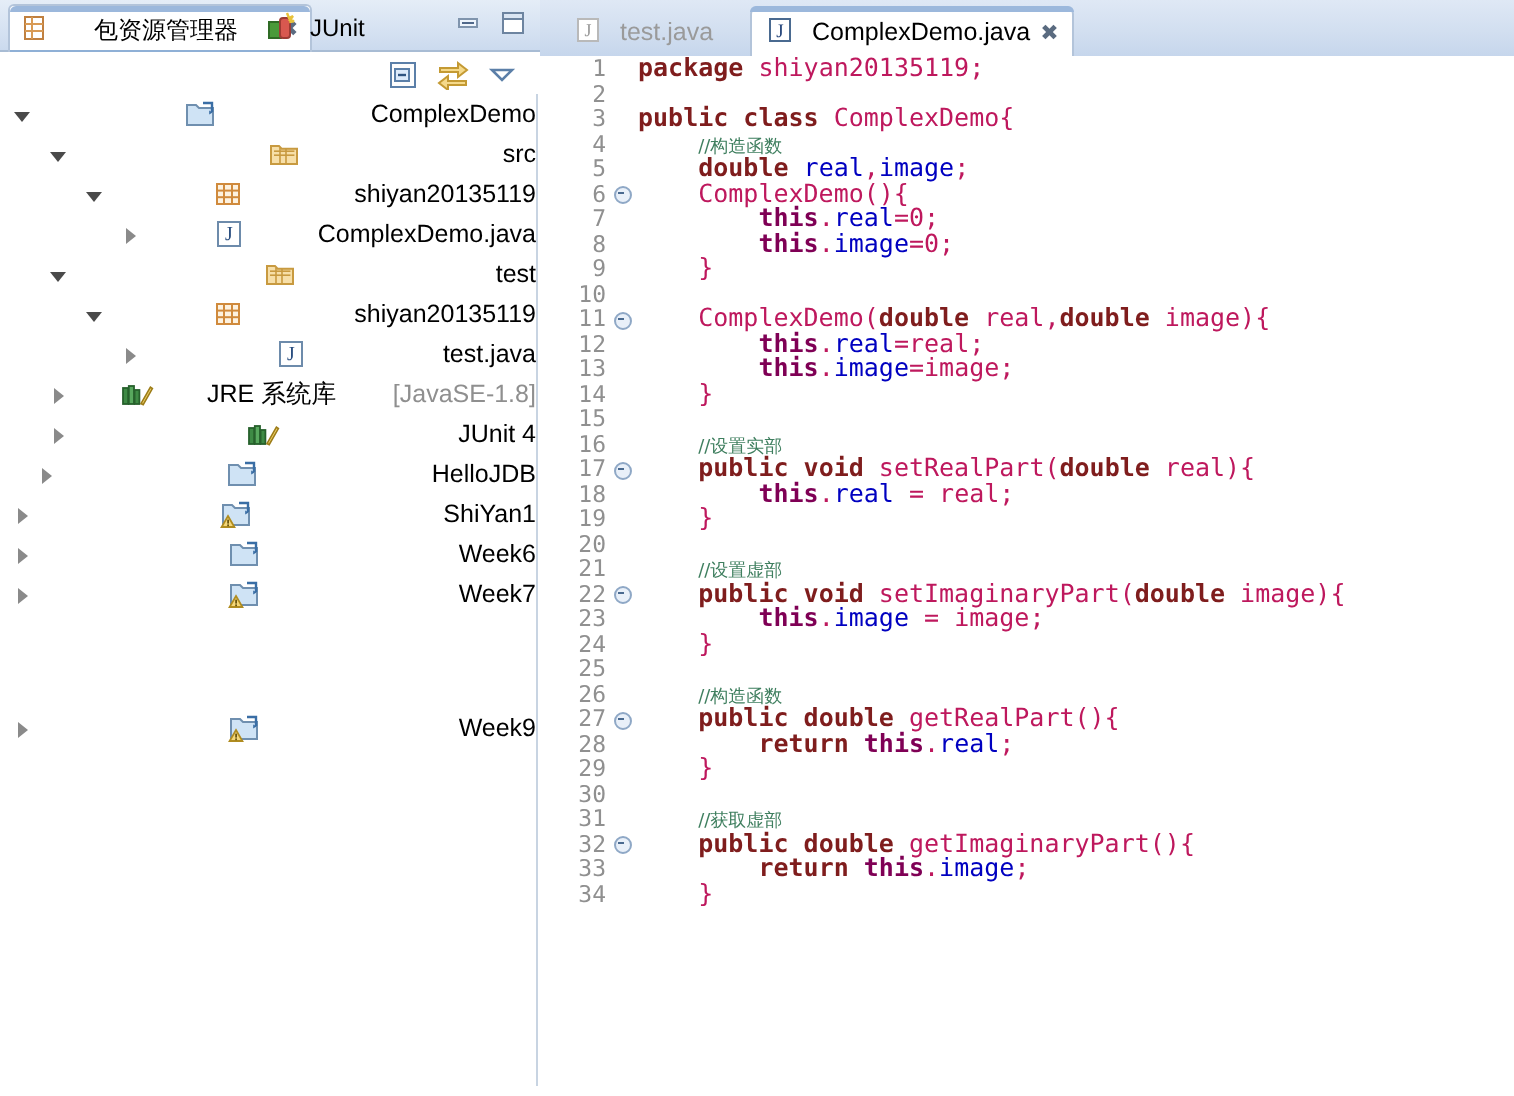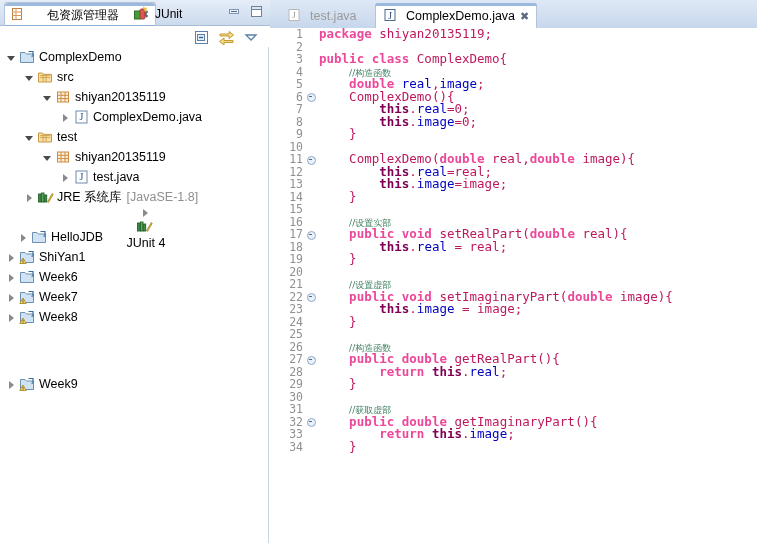--- a/index.html
+++ b/index.html
@@ -51,21 +51,21 @@
     position:absolute;right:6px;top:5px;display:flex;gap:7px;align-items:center;
   }
 
   .tree{
     position:absolute;top:47px;left:0;width:268px;height:496px;
     background:#ffffff;border-right:1px solid #c8d4e2;
     overflow:hidden;
   }
   .trow{
     display:flex;align-items:center;height:20px;
-    font-size:12.5px;white-space:nowrap;cursor:default;
+    font-size:12.5px;white-space:nowrap;cursor:default;justify-content:space-between;
   }
   .arrow{
     width:11px;height:11px;flex:0 0 11px;margin-right:2px;
     position:relative;
   }
   .arrow.closed::after{
     content:"";position:absolute;left:3px;top:2px;
     border-left:5px solid #8a8a8a;
     border-top:4px solid transparent;border-bottom:4px solid transparent;
   }
@@ -130,21 +130,21 @@
   .fold.has::before{
     content:"";position:absolute;left:3px;top:5.5px;width:3px;height:1px;
     background:#4a6a90;z-index:2;
   }
   .codelines{
     position:absolute;left:49px;top:0;right:0;height:520px;
   }
   .cline{
     height:12.5px;line-height:12.5px;white-space:pre;
   }
-  .kw{color:#ec4899;font-weight:bold;}
+  .kw{color:#7f1d1d;font-weight:bold;}
   .cm{color:#3f7f5f;font-family:"DejaVu Sans","Liberation Sans",sans-serif;font-size:9px;}
   .fld{color:#0000c0;}
   .ths{color:#7f0055;font-weight:bold;}
   .pl{color:#be185d;}
 
   
   svg{display:block;}
 </style>
 </head>
 <body>
@@ -306,21 +306,21 @@
             <svg width="17" height="16" viewBox="0 0 17 16">
               <rect x="1.5" y="5" width="2.6" height="8" fill="#3e8a45" stroke="#26602c" stroke-width="0.9"></rect>
               <rect x="4.4" y="4" width="2.6" height="9" fill="#58a85e" stroke="#26602c" stroke-width="0.9"></rect>
               <rect x="7.3" y="6" width="2.4" height="7" fill="#3e8a45" stroke="#26602c" stroke-width="0.9"></rect>
               <path d="M10.5 12.8 L15.2 4.6 L16.2 5.3 L11.6 13.3 Z" fill="#f2d36a" stroke="#9c7c18" stroke-width="0.8"></path>
             </svg>
           </span>
           <span class="tlabel">JRE 系统库</span>
           <span class="tsub">[JavaSE-1.8]</span>
         </div>
-        <div class="trow" style="padding-left: 24px; flex-direction: column;">
+        <div class="trow" style="padding-left: 24px;">
           <span class="arrow closed"></span>
           <span class="ticon">
             <svg width="17" height="16" viewBox="0 0 17 16">
               <rect x="1.5" y="5" width="2.6" height="8" fill="#3e8a45" stroke="#26602c" stroke-width="0.9"></rect>
               <rect x="4.4" y="4" width="2.6" height="9" fill="#58a85e" stroke="#26602c" stroke-width="0.9"></rect>
               <rect x="7.3" y="6" width="2.4" height="7" fill="#3e8a45" stroke="#26602c" stroke-width="0.9"></rect>
               <path d="M10.5 12.8 L15.2 4.6 L16.2 5.3 L11.6 13.3 Z" fill="#f2d36a" stroke="#9c7c18" stroke-width="0.8"></path>
             </svg>
           </span>
           <span class="tlabel">JUnit 4</span>
@@ -367,34 +367,20 @@
             <svg width="17" height="16" viewBox="0 0 17 16">
               <path d="M1.5 3.5 L6 3.5 L7.5 5 L14.5 5 L14.5 13.5 L1.5 13.5 Z" fill="#cfe3f5" stroke="#6f8faf" stroke-width="1"></path>
               <path d="M9.5 2.5 L14 2.5 L14 7" fill="none" stroke="#3a6ea5" stroke-width="1.2"></path>
               <path d="M12.6 6.2 L14.3 7.2 L12.6 8.2 Z" fill="#3a6ea5"></path>
               <path d="M4 9 L7.2 14.5 L0.8 14.5 Z" fill="#f5d87a" stroke="#b08c20" stroke-width="0.9"></path>
               <rect x="3.6" y="10.8" width="0.9" height="2" fill="#6a5510"></rect>
               <rect x="3.6" y="13.2" width="0.9" height="0.9" fill="#6a5510"></rect>
             </svg>
           </span>
           <span class="tlabel">Week7</span>
-        </div>
-        <div class="trow" style="padding-left: 6px;">
-          <span class="arrow closed"></span>
-          <span class="ticon">
-            <svg width="17" height="16" viewBox="0 0 17 16">
-              <path d="M1.5 3.5 L6 3.5 L7.5 5 L14.5 5 L14.5 13.5 L1.5 13.5 Z" fill="#cfe3f5" stroke="#6f8faf" stroke-width="1"></path>
-              <path d="M9.5 2.5 L14 2.5 L14 7" fill="none" stroke="#3a6ea5" stroke-width="1.2"></path>
-              <path d="M12.6 6.2 L14.3 7.2 L12.6 8.2 Z" fill="#3a6ea5"></path>
-              <path d="M4 9 L7.2 14.5 L0.8 14.5 Z" fill="#f5d87a" stroke="#b08c20" stroke-width="0.9"></path>
-              <rect x="3.6" y="10.8" width="0.9" height="2" fill="#6a5510"></rect>
-              <rect x="3.6" y="13.2" width="0.9" height="0.9" fill="#6a5510"></rect>
-            </svg>
-          </span>
-          <span class="tlabel">Week8</span>
         </div>
         <div class="trow" style="padding-left: 6px; margin-top: 47px;">
           <span class="arrow closed"></span>
           <span class="ticon">
             <svg width="17" height="16" viewBox="0 0 17 16">
               <path d="M1.5 3.5 L6 3.5 L7.5 5 L14.5 5 L14.5 13.5 L1.5 13.5 Z" fill="#cfe3f5" stroke="#6f8faf" stroke-width="1"></path>
               <path d="M9.5 2.5 L14 2.5 L14 7" fill="none" stroke="#3a6ea5" stroke-width="1.2"></path>
               <path d="M12.6 6.2 L14.3 7.2 L12.6 8.2 Z" fill="#3a6ea5"></path>
               <path d="M4 9 L7.2 14.5 L0.8 14.5 Z" fill="#f5d87a" stroke="#b08c20" stroke-width="0.9"></path>
               <rect x="3.6" y="10.8" width="0.9" height="2" fill="#6a5510"></rect>

